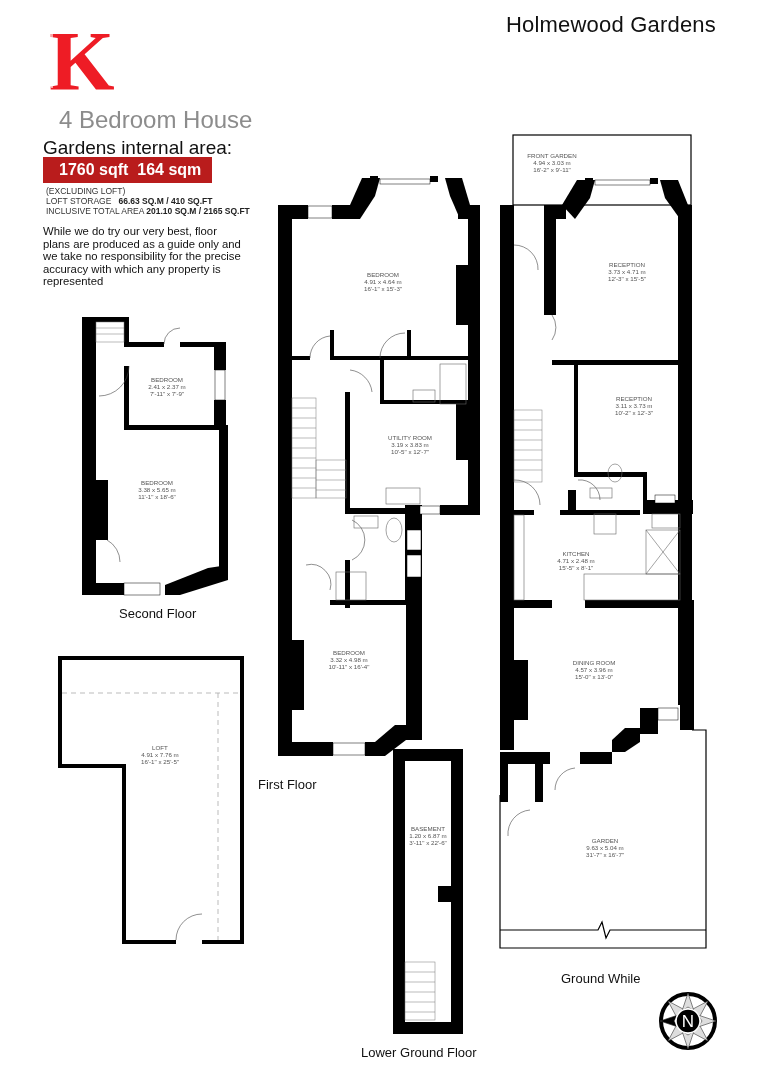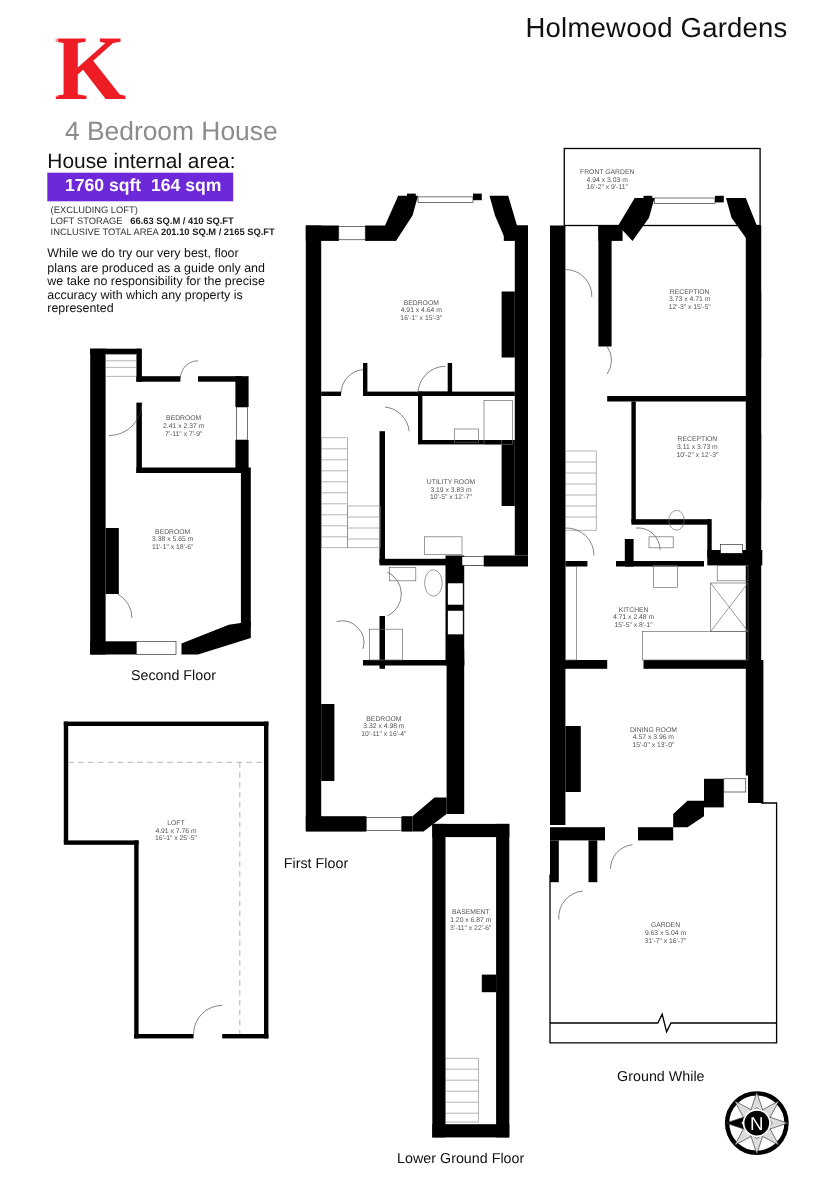--- a/index.html
+++ b/index.html
@@ -1,40 +1,40 @@
 <!DOCTYPE html>
 <html><head>
 <meta charset="utf-8">
 <style>
   html, body { margin: 0; padding: 0; background: #ffffff; }
   body { width: 764px; height: 1080px; position: relative; overflow: hidden; font-family: "Liberation Sans", sans-serif; }
   .abs { position: absolute; }
   .logo { left: 42px; top: 22px; width: 80px; height: 75px; }
-  .title { right: 48px; top: 12px; font-size: 25px; color: #111; letter-spacing: 0.2px; }
+  .title { right: 48px; top: 12px; font-size: 22px; color: #111; letter-spacing: 0.2px; }
   .subtitle { left: 43px; top: 106px; font-size: 24px; color: #8c8c8c; margin-left: 16px; }
   .area-label { left: 43px; top: 137px; font-size: 19px; color: #111; }
-  .area-box { left: 43px; top: 157px; width: 169px; height: 26px; background: #6d28d9; color: #fff; font-weight: bold; font-size: 16px; line-height: 26px; text-indent: 16px; white-space: pre; }
+  .area-box { left: 43px; top: 157px; width: 169px; height: 26px; background: #b91c1c; color: #fff; font-weight: bold; font-size: 16px; line-height: 26px; text-indent: 16px; white-space: pre; }
   .notes { left: 46px; top: 186px; font-size: 8.5px; color: #333; line-height: 10px; }
   .notes b { color: #222; }
   .disclaimer { left: 43px; top: 225px; width: 200px; font-size: 11.3px; line-height: 12.6px; color: #111; }
   .floor-label { font-size: 13px; color: #111; }
   svg.plan { position: absolute; left: 0; top: 0; }
   .rm { font-family: "Liberation Sans", sans-serif; font-size: 6.2px; fill: #555; text-anchor: middle; }
 </style>
 </head>
 <body>
 
 <svg class="abs logo" viewBox="0 0 80 75" width="80" height="75">
   <text x="40" y="68" text-anchor="middle" font-family="Liberation Serif, serif" font-weight="bold" font-size="84" fill="#ee1c25">K</text>
   <line x1="10" y1="8" x2="10" y2="66" stroke="#fff" stroke-width="1.2"></line>
 </svg>
 
 <div class="abs title">Holmewood Gardens</div>
 <div class="abs subtitle">4 Bedroom House</div>
-<div class="abs area-label">House internal area:</div>
+<div class="abs area-label">Gardens internal area:</div>
 <div class="abs area-box">1760 sqft  164 sqm</div>
 
 <div class="abs notes">
   <div>(EXCLUDING LOFT)</div>
   <div><span>LOFT STORAGE</span>&nbsp;&nbsp;&nbsp;<b>66.63 SQ.M / 410 SQ.FT</b></div>
   <div><span>INCLUSIVE TOTAL AREA</span> <b>201.10 SQ.M / 2165 SQ.FT</b></div>
 </div>
 
 <div class="abs disclaimer">While we do try our very best, floor plans are produced as a guide  only  and we take no responsibility for the precise accuracy  with which any property is represented</div>
 

